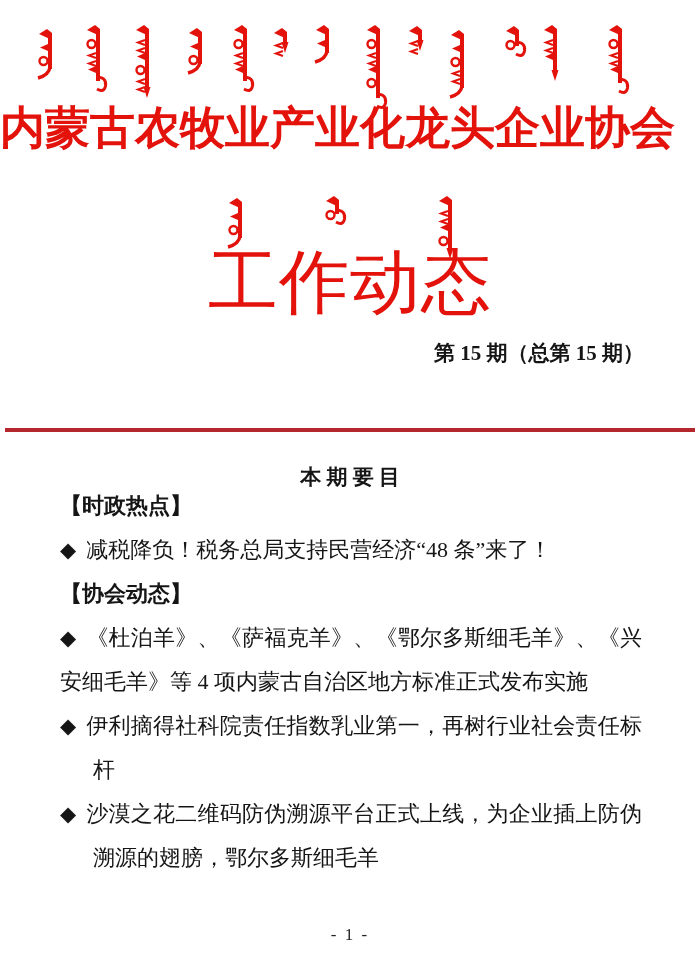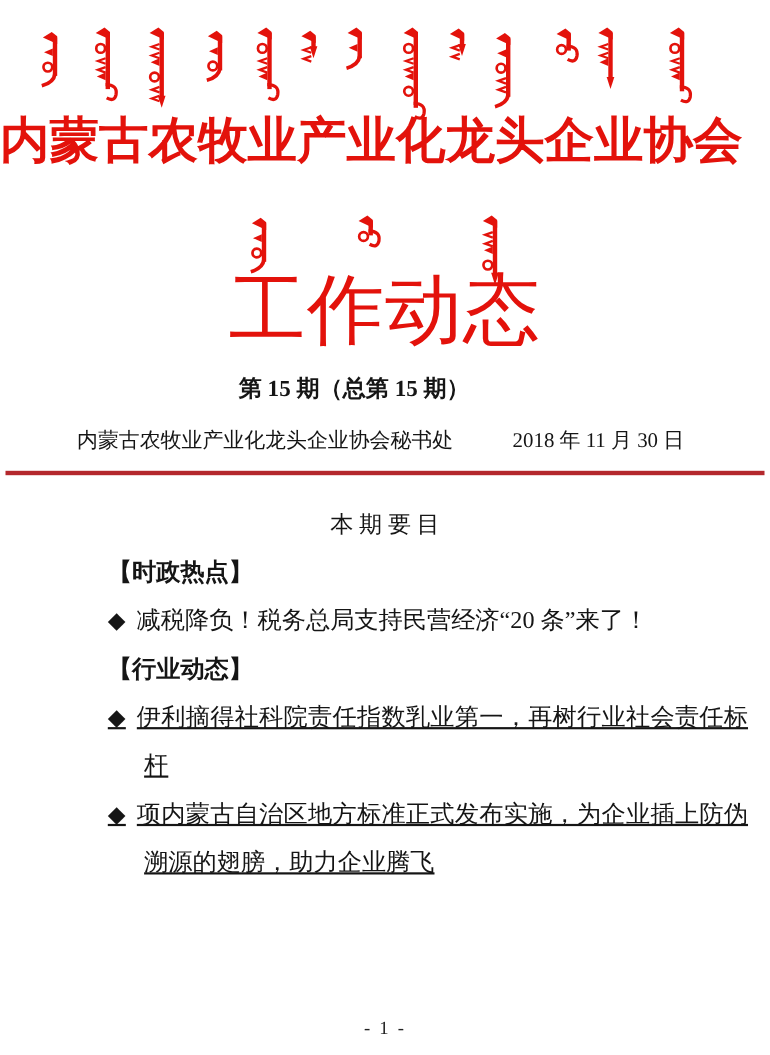--- a/index.html
+++ b/index.html
@@ -34,61 +34,59 @@
     position:absolute;top:240px;left:0;width:700px;
     text-align:center;
     font-size:70px;font-weight:normal;
     color:var(--red);
     letter-spacing:1px;
     line-height:86px;
     white-space:nowrap;
   }
   .issue{
     position:absolute;top:336px;left:0;width:644px;
-    text-align:center;
+    text-align:right;
     font-size:21px;font-weight:bold;
     color:var(--ink);
     line-height:34px;
   }
   .meta{
     position:absolute;top:386px;left:70px;right:78px;
     display:flex;justify-content:space-between;align-items:baseline;
     font-size:19px;
     line-height:30px;
     white-space:nowrap;
   }
   .rule{
     position:absolute;top:428px;left:5px;right:5px;height:4px;
     background:var(--rule);
   }
   .toc-head{
     position:absolute;top:461px;left:0;width:700px;
     text-align:center;
-    font-size:21px;font-weight:normal;
+    font-size:21px;font-weight:bold;
     line-height:32px;
   }
   .toc{
-    position:absolute;top:498px;left:60px;width:582px;
+    position:absolute;top:484px;left:60px;width:582px;
     font-size:22px;
     line-height:43.5px;
-    margin-left:38px;
   }
   .toc .sec{
     font-weight:bold;
     margin:0;
   }
   .toc p.item{
     margin:0;
     text-align:justify;
     text-align-last:left;
   }
   .toc p.item.hang{
     padding-left:33px;
     text-indent:-33px;
-    text-decoration:underline;
   }
   .bullet{
     display:inline;
     margin-right:10px;
     font-size:21px;
   }
   .footer{
     position:absolute;top:922px;left:0;width:700px;
     text-align:center;
     font-size:17px;
@@ -192,40 +190,37 @@
         <path d="M 446.5 248 L 453.5 248 L 450 259 Z" fill="#e3120b"></path>
       </g>
   </svg>
 
   <div class="title-cn">内蒙古农牧业产业化龙头企业协会</div>
 
   <div class="work-title">工作动态</div>
 
   <div class="issue">第 15 期（总第 15 期）</div>
 
-  <div class="meta">
-    <span class="publisher">内蒙古农牧业产业化龙头企业协会秘书处</span>
-    <span class="date">2018 年 11 月 30 日</span>
+
+  <div class="rule"></div>
+
+  <div class="toc-head">本 期 要 目</div>
+
+  <div class="toc">
+
+    <p class="sec">【时政热点】</p>
+
+    <p class="item"><span class="bullet">◆</span><span>减税降负！税务总局支持民营经济“48 条”来了！</span></p>
+
+    <p class="sec">【协会动态】</p>
+
+    <p class="item"><span class="bullet">◆</span><span>《杜泊羊》、《萨福克羊》、《鄂尔多斯细毛羊》、《兴安细毛羊》等 4 项内蒙古自治区地方标准正式发布实施</span></p>
+
+
+    <p class="item hang"><span class="bullet">◆</span><span>伊利摘得社科院责任指数乳业第一，再树行业社会责任标杆</span></p>
+
+    <p class="item hang"><span class="bullet">◆</span><span>沙漠之花二维码防伪溯源平台正式上线，为企业插上防伪溯源的翅膀，鄂尔多斯细毛羊</span></p>
+
   </div>
 
-  <div class="rule"></div>
-
-  <div class="toc-head">本 期 要 目</div>
-
-  <div class="toc">
-
-    <p class="sec">【时政热点】</p>
-
-    <p class="item"><span class="bullet">◆</span><span>减税降负！税务总局支持民营经济“20 条”来了！</span></p>
-
-    <p class="sec">【行业动态】</p>
-
-
-
-    <p class="item hang"><span class="bullet">◆</span><span>伊利摘得社科院责任指数乳业第一，再树行业社会责任标杆</span></p>
-
-    <p class="item hang"><span class="bullet">◆</span><span>项内蒙古自治区地方标准正式发布实施，为企业插上防伪溯源的翅膀，助力企业腾飞</span></p>
-
-  </div>
-
   <div class="footer">- 1 -</div>
 
 </div>
 
 </body></html>

